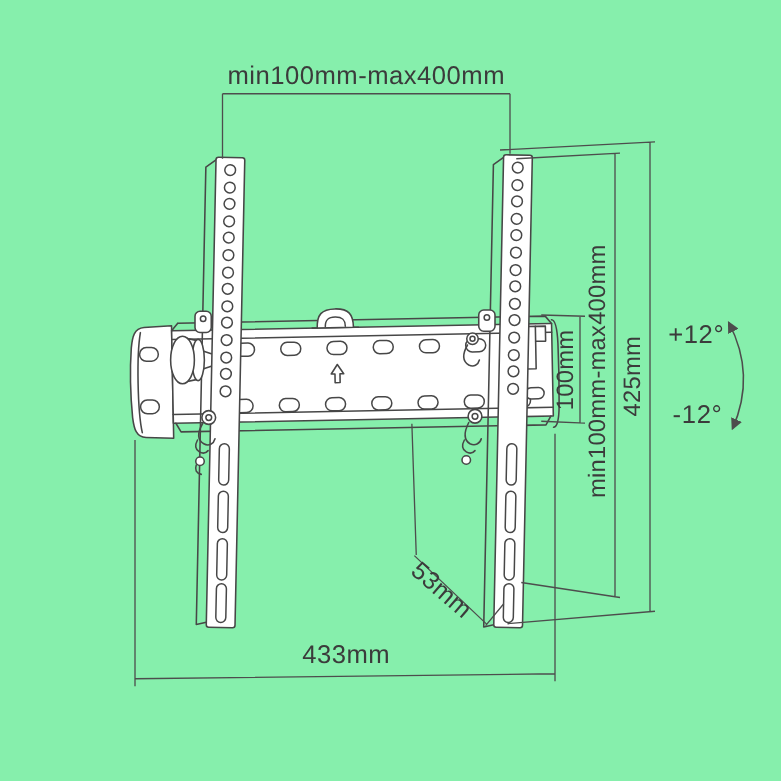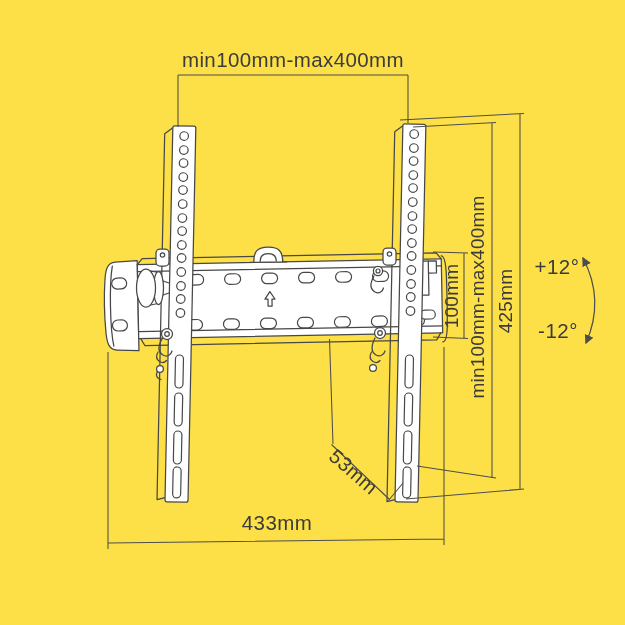--- a/index.html
+++ b/index.html
@@ -1,16 +1,16 @@
 <!DOCTYPE html>
 <html><head>
 <meta charset="utf-8">
 <style>
   html,body{margin:0;padding:0;background:#ffffff;}
-  .diagram-wrap{width:625px;height:625px;background:#fde047;overflow:hidden;}
+  .diagram-wrap{width:625px;height:625px;background:#86efac;overflow:hidden;}
   svg{display:block;}
   svg text{font-family:"Liberation Sans","DejaVu Sans",sans-serif;fill:#3b3b3b;}
   .struct{fill:none;stroke:#474747;stroke-width:1.25;stroke-linejoin:round;stroke-linecap:round;}
   .face{fill:#ffffff;stroke:#474747;stroke-width:1.25;stroke-linejoin:round;}
   .hole{fill:#ffffff;stroke:#474747;stroke-width:1.2;}
   .dim{fill:none;stroke:#4d4d4d;stroke-width:1.05;stroke-linecap:butt;}
   .lbl{font-size:20.5px;letter-spacing:.4px;}
   .lblv{font-size:19px;letter-spacing:.2px;}
   .lbl53{font-size:20px;letter-spacing:.3px;}
   .lbltilt{font-size:20.5px;letter-spacing:.5px;}

